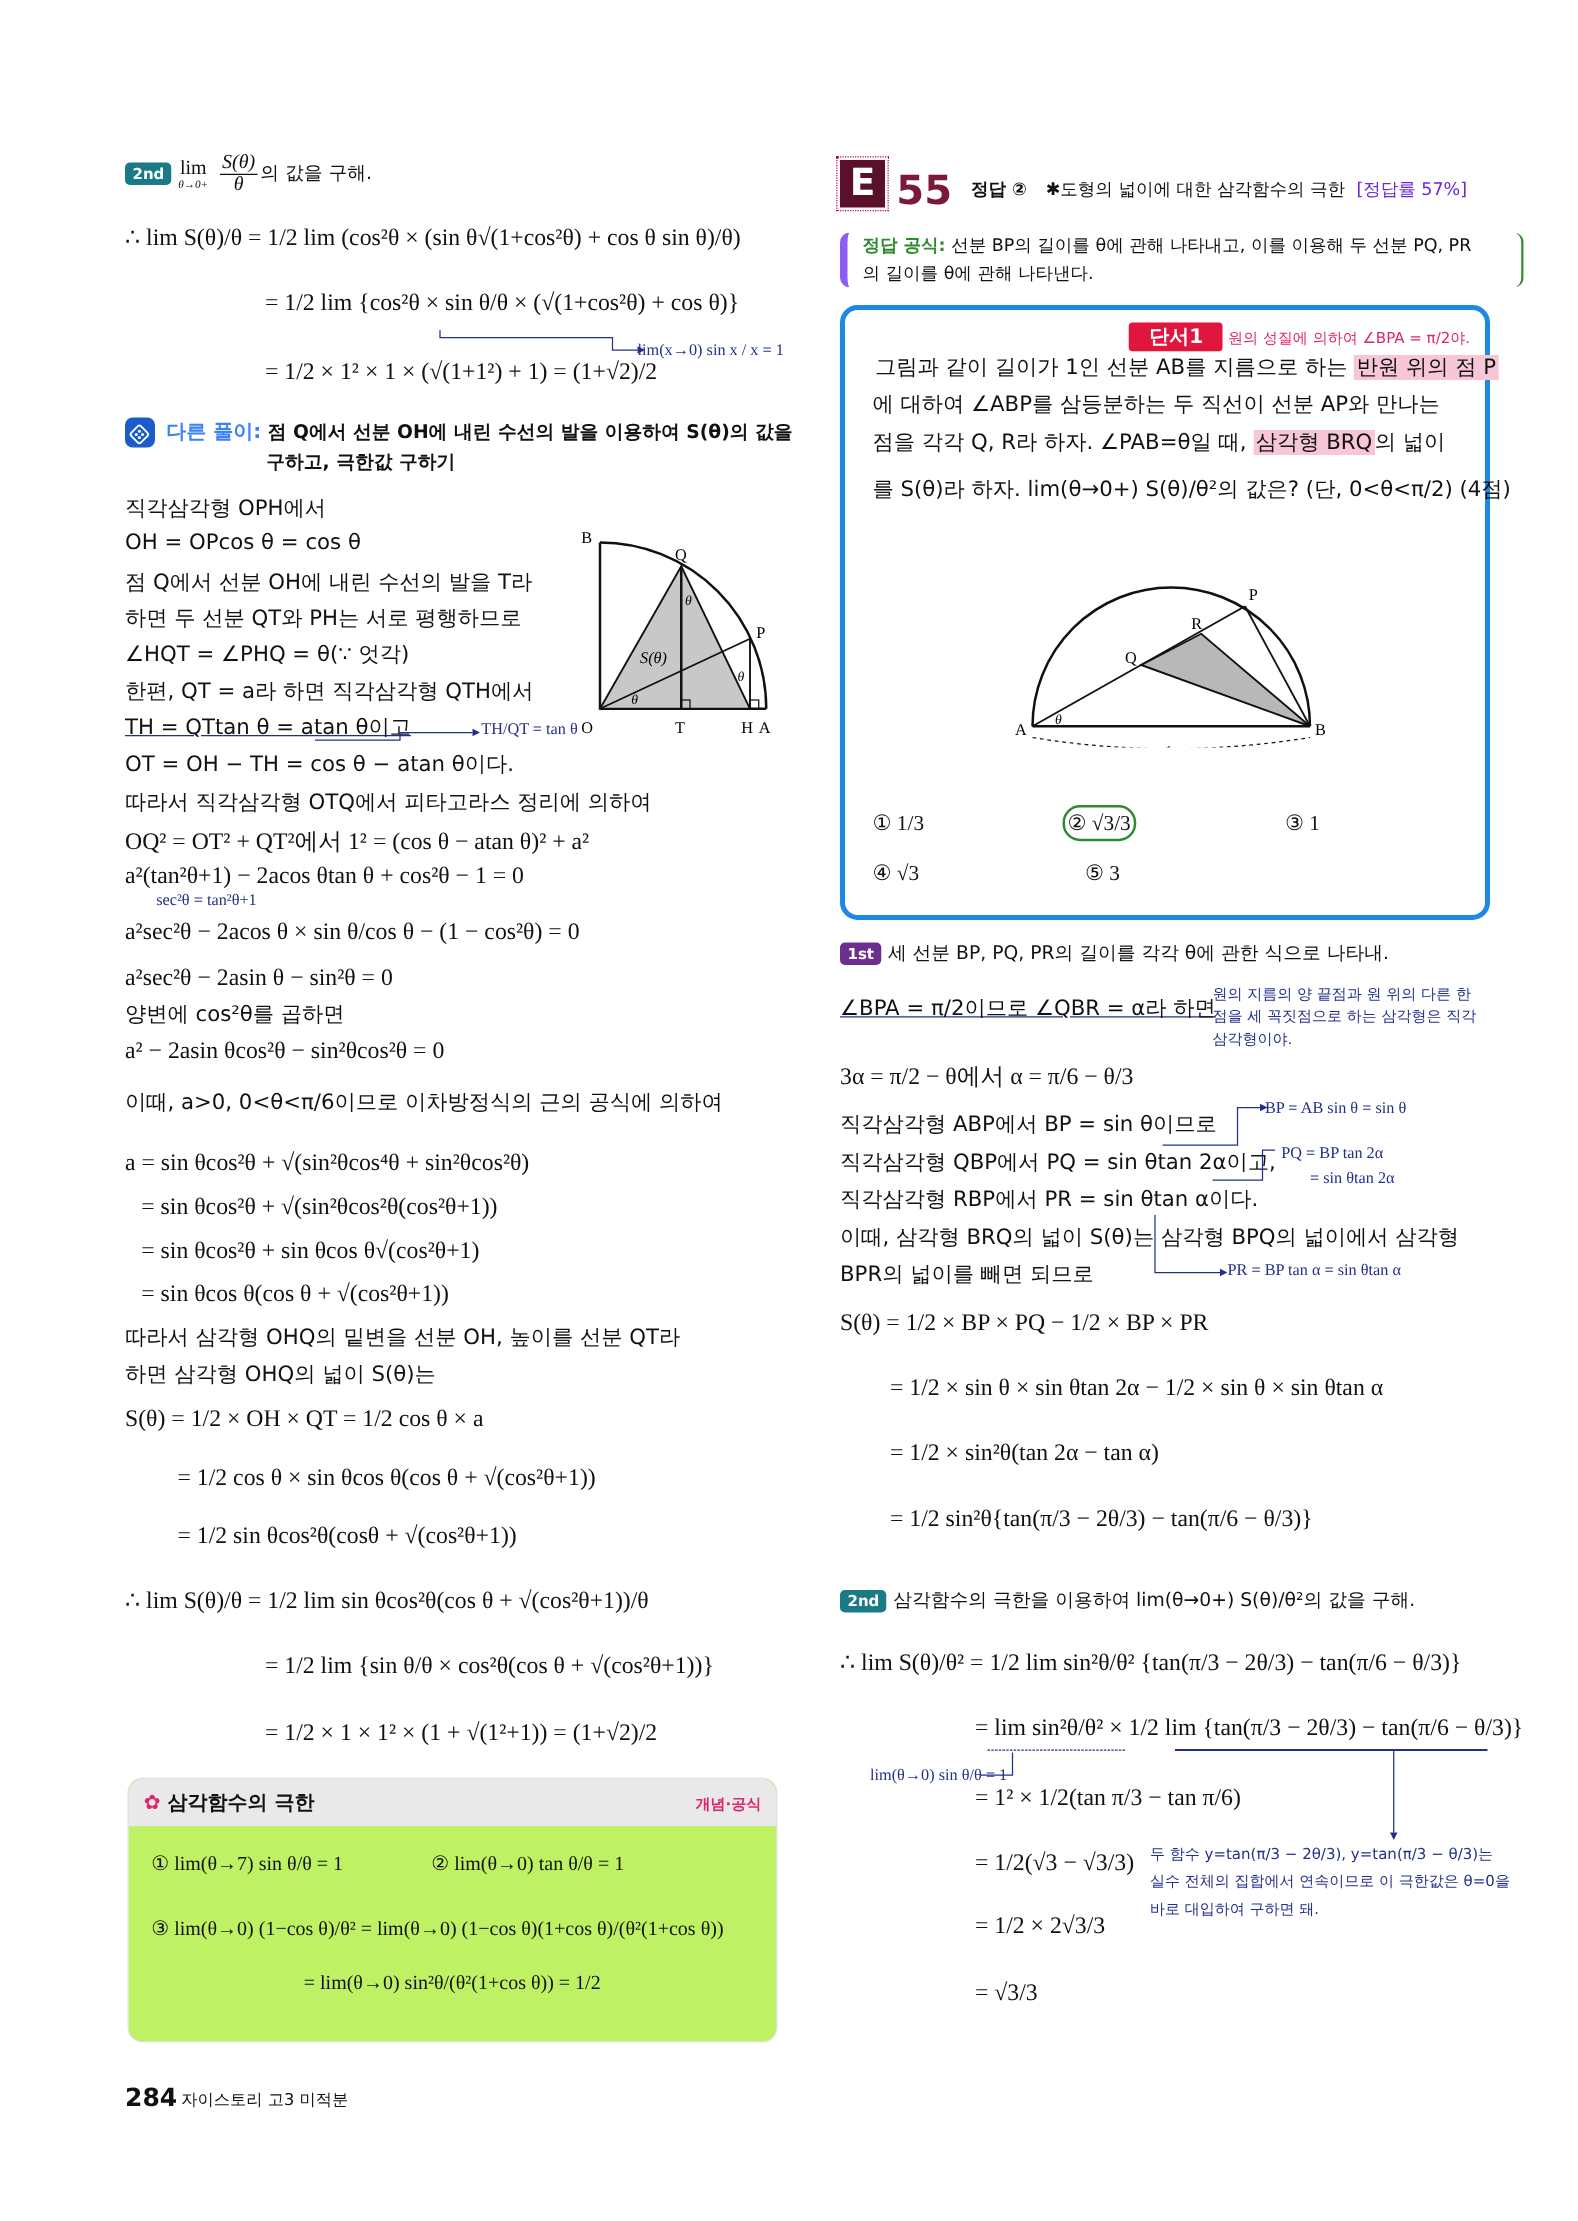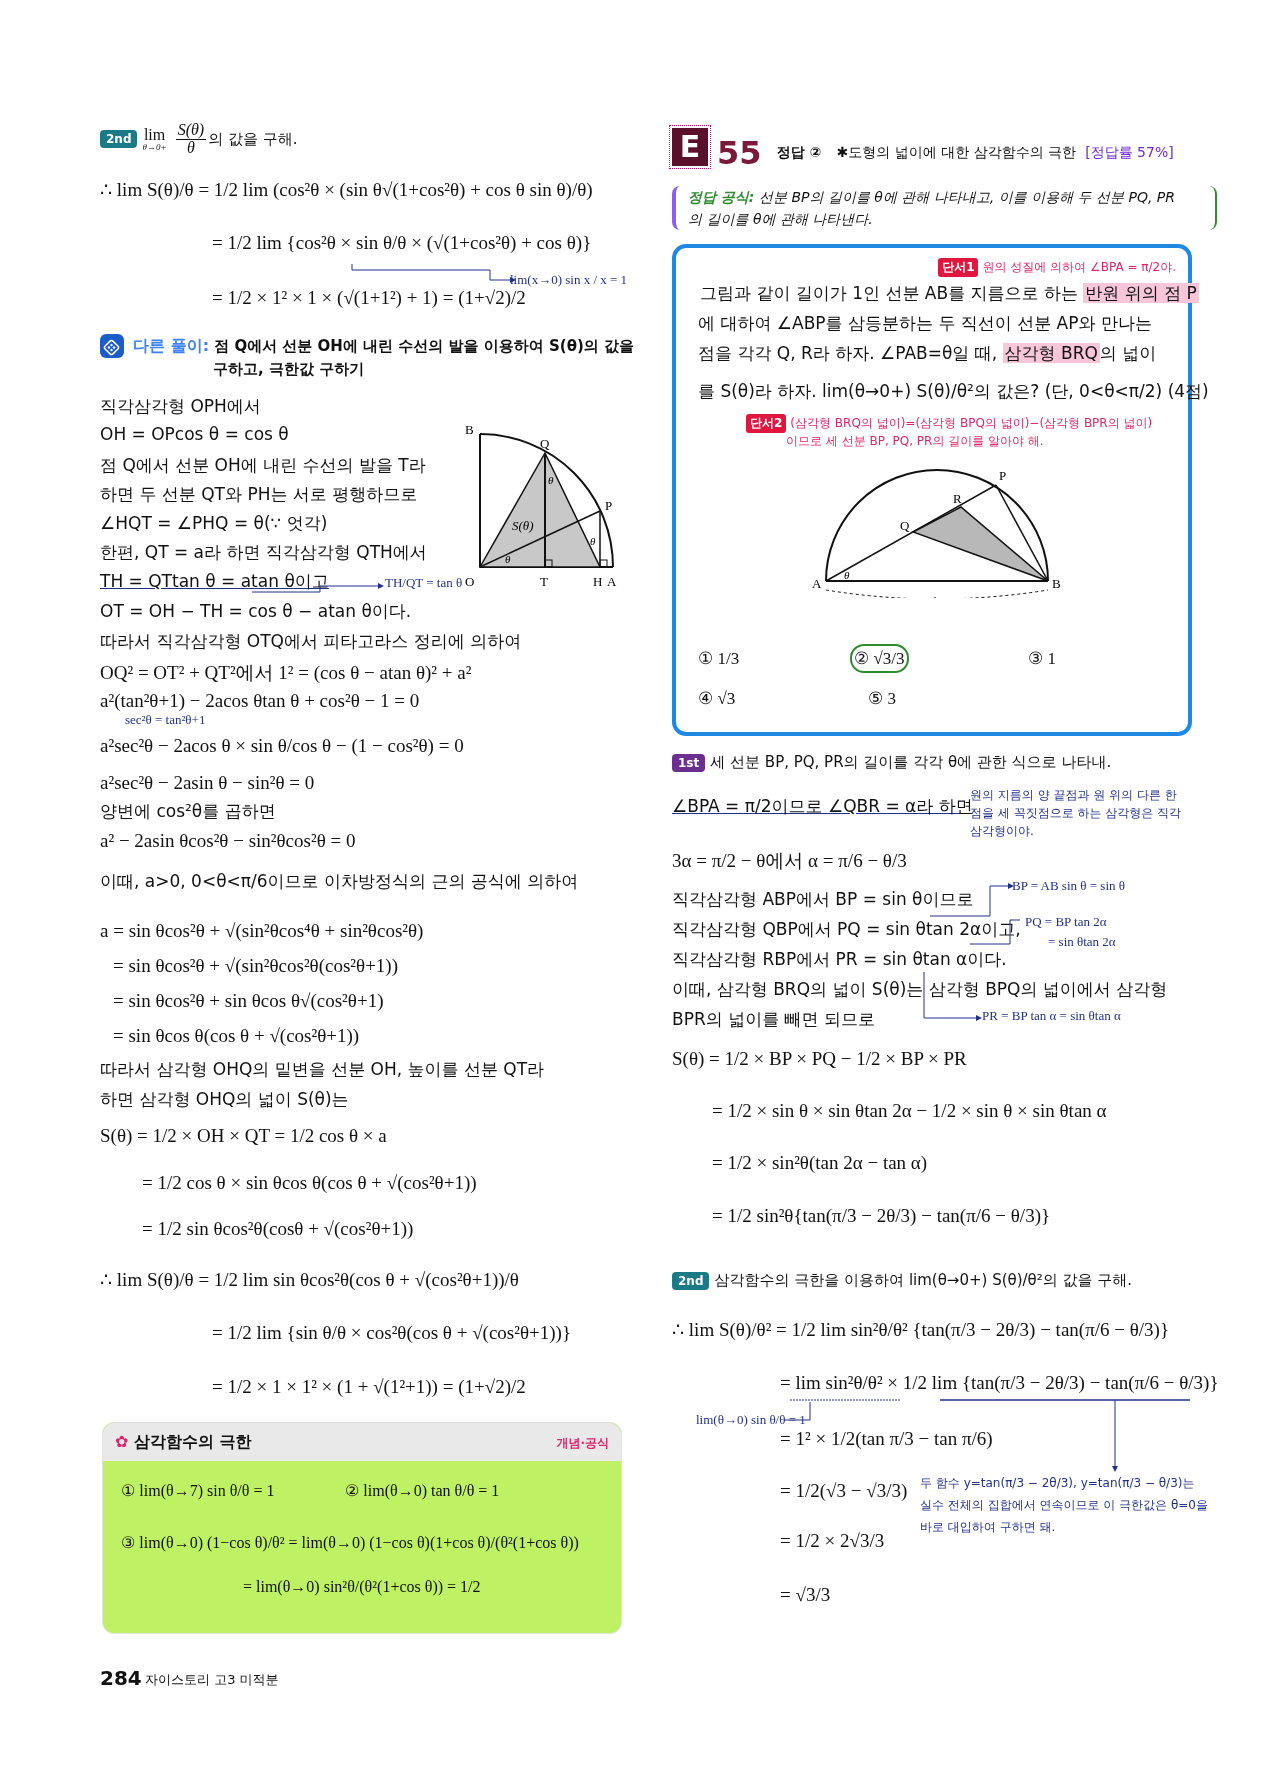--- a/index.html
+++ b/index.html
@@ -20,21 +20,21 @@
   .green{color:#2e8b2e;}
   .frac{display:inline-flex;flex-direction:column;align-items:center;vertical-align:middle;margin:0 2px;line-height:1.05;}
   .frac .num{border-bottom:1px solid #111;padding:0 2px;}
   .frac .den{padding:0 2px;}
   .lim{display:inline-flex;flex-direction:column;align-items:center;vertical-align:middle;line-height:1;margin-right:2px;}
   .lim .sub{font-size:9px;font-style:italic;}
   .hl{background:#f7c6d8;padding:0 2px;}
   .box-blue{position:absolute;border:4px solid #1e88e5;border-radius:14px;background:#fff;}
   .formula-box{position:absolute;background:#bef264;border-radius:12px;border:1px solid #e2e2e2;}
   .formula-head{position:absolute;left:0;right:0;top:0;height:38px;background:#e9e9e9;border-radius:12px 12px 0 0;}
-  .danseo{display:inline-block;background:#e0163f;color:#fff;font-size:12px;font-weight:bold;padding:1px 4px;border-radius:3px;margin-right:4px;font-family:"DejaVu Sans",sans-serif;}
+  .danseo{display:inline-block;background:#e0163f;color:#fff;font-size:16px;font-weight:bold;padding:1px 16px;border-radius:3px;margin-right:4px;font-family:"DejaVu Sans",sans-serif;}
 </style>
 </head>
 <body>
 
 <div class="abs" style="left:100px;top:122px;white-space:nowrap;">
   <span class="step-badge badge-2nd">2nd</span>
   <span class="lim serif" style="font-size:16px;">
       <span>lim</span>
       <span class="sub">θ→0+</span>
     </span>
@@ -147,42 +147,38 @@
 <div class="abs sans" style="left:145px;top:1671px;font-size:13px;">자이스토리 고3 미적분</div>
 
 <div class="abs" style="left:672px;top:128px;white-space:nowrap;">
   <span class="sans" style="display:inline-block;background:#5a0f2a;color:#fff;font-size:30px;font-weight:bold;width:36px;height:38px;text-align:center;line-height:38px;outline:1px dotted #c06;outline-offset:2px;">E</span>
   <span class="sans" style="color:#7a1a3a;font-size:32px;font-weight:bold;vertical-align:middle;margin-left:4px;">55</span>
   <span class="sans" style="font-size:14px;font-weight:bold;margin-left:10px;vertical-align:middle;">정답 ②</span>
   <span class="sans" style="font-size:14px;margin-left:10px;vertical-align:middle;">✱도형의 넓이에 대한 삼각함수의 극한</span>
   <span class="sans" style="font-size:14px;color:#6d28d9;vertical-align:middle;margin-left:4px;margin-top:20px;">[정답률 57%]</span>
 </div>
 
-<div class="abs sans" style="left:672px;top:186px;width:515px;font-size:14px;line-height:22px;border-left:4px solid #8b5cf6;border-right:2px solid #2e8b2e;border-radius:8px;padding:0 12px;font-style:italic;">
+<div class="abs sans" style="left:672px;top:186px;width:515px;font-size:14px;line-height:22px;border-left:6px solid #8b5cf6;border-right:2px solid #2e8b2e;border-radius:8px;padding:0 12px;">
   <span class="green" style="font-weight:bold;">정답 공식:</span>
   <span>선분 BP의 길이를 θ에 관해 나타내고, 이를 이용해 두 선분 PQ, PR</span><br>
   <span>의 길이를 θ에 관해 나타낸다.</span>
 </div>
 
 <div class="box-blue" style="left:672px;top:244px;width:512px;height:484px;">
   <div class="abs sans pink" style="right:12px;top:10px;font-size:12px;white-space:nowrap;">
     <span class="danseo">단서1</span><span>원의 성질에 의하여 ∠BPA = π/2야.</span>
   </div>
   <div class="kline" style="left:24px;top:34px;font-size:17px;">
     <span>그림과 같이 길이가 1인 선분 AB를 지름으로 하는 </span><span class="hl">반원 위의 점 P</span>
   </div>
   <div class="kline" style="left:22px;top:64px;font-size:17px;">에 대하여 ∠ABP를 삼등분하는 두 직선이 선분 AP와 만나는</div>
   <div class="kline" style="left:22px;top:94px;font-size:17px;">
     <span>점을 각각 Q, R라 하자. ∠PAB=θ일 때, </span><span class="hl">삼각형 BRQ</span><span>의 넓이</span>
   </div>
   <div class="kline" style="left:22px;top:132px;font-size:17px;">를 S(θ)라 하자. lim(θ→0+) S(θ)/θ²의 값은? (단, 0&lt;θ&lt;π/2) (4점)</div>
-  <div class="abs sans pink" style="left:70px;top:166px;font-size:12px;white-space:nowrap;line-height:17px;">
-    <span class="danseo">단서2</span><span>(삼각형 BRQ의 넓이)=(삼각형 BPQ의 넓이)−(삼각형 BPR의 넓이)</span><br>
-    <span style="margin-left:40px;">이므로 세 선분 BP, PQ, PR의 길이를 알아야 해.</span>
-  </div>
 
   <svg class="abs" style="left:120px;top:210px;" width="280" height="140" viewBox="0 0 280 140">
     <path d="M30 123 A 111 111 0 0 1 252 123" fill="none" stroke="#111" stroke-width="2"></path>
     <line x1="30" y1="123" x2="252" y2="123" stroke="#111" stroke-width="2"></line>
     <line x1="30" y1="123" x2="200" y2="27" stroke="#111" stroke-width="1.5"></line>
     <line x1="200" y1="27" x2="252" y2="123" stroke="#111" stroke-width="1.5"></line>
     <polygon points="117,74 165,49 252,123" fill="#b8b8b8" stroke="#111" stroke-width="1.5"></polygon>
     <path d="M30 132 Q 140 150 252 132" fill="none" stroke="#111" stroke-width="1" stroke-dasharray="3,3"></path>
     <text x="16" y="130" font-size="13" font-family="Liberation Serif">A</text>
     <text x="256" y="130" font-size="13" font-family="Liberation Serif">B</text>

